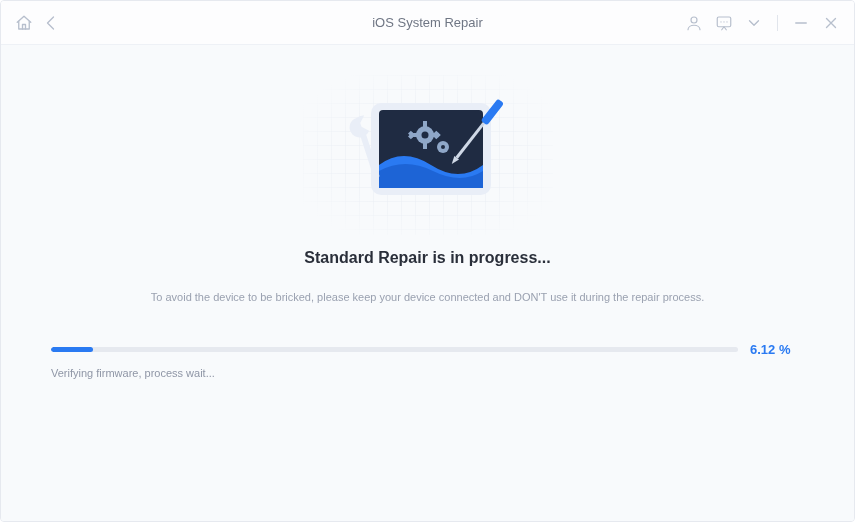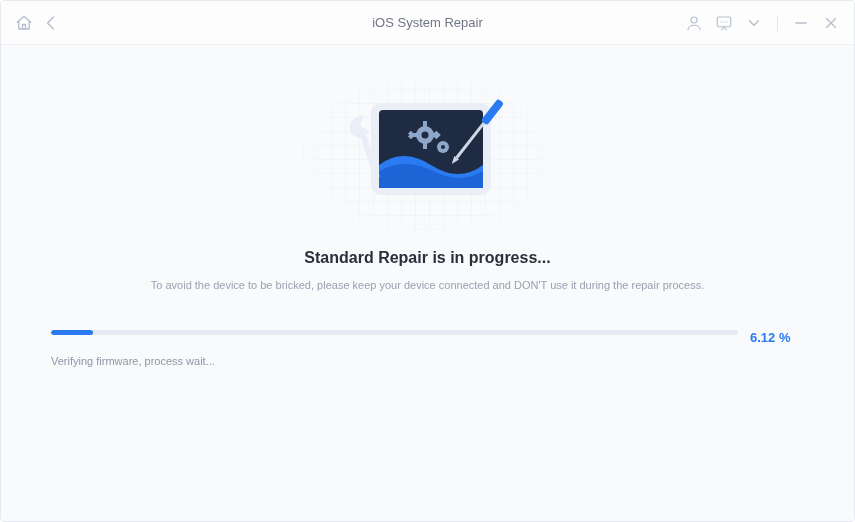--- a/index.html
+++ b/index.html
@@ -23,22 +23,22 @@
   .content {
     flex: 1; background: #f8fafc; position: relative; padding: 20px 50px 30px;
     display: flex; flex-direction: column; align-items: center;
   }
   .illus-wrap { margin-top: 20px; position: relative; }
   .grid-bg {
     position: absolute; inset: -10px -30px -10px -30px; pointer-events: none;
   }
   .illus { position: relative; width: 190px; height: 140px; }
   .heading { margin-top: 24px; font-size: 16px; font-weight: 700; color: #2a2f3a; text-align: right; }
-  .subtext { margin-top: 10px; font-size: 11px; color: #9aa1b0; text-align: center; line-height: 1.5; max-width: 560px; }
-  .progress-row { width: 100%; margin-top: 36px; display: flex; align-items: flex-start; gap: 12px; }
+  .subtext { margin-top: 22px; font-size: 11px; color: #9aa1b0; text-align: center; line-height: 1.5; max-width: 560px; }
+  .progress-row { width: 100%; margin-top: 36px; display: flex; align-items: center; gap: 12px; }
   .progress-track {
     flex: 1; height: 5px; border-radius: 3px; background: #e6e9ef; overflow: hidden; position: relative;
   }
   .progress-fill { position: absolute; left: 0; top: 0; bottom: 0; background: #2a7af2; border-radius: 3px; }
   .progress-pct { font-size: 13px; font-weight: 700; color: #2a7af2; min-width: 54px; text-align: left; }
   .status-text { align-self: flex-start; margin-top: 10px; font-size: 11px; color: #8f96a6; }
 </style>
 </head>
 <body>
 

